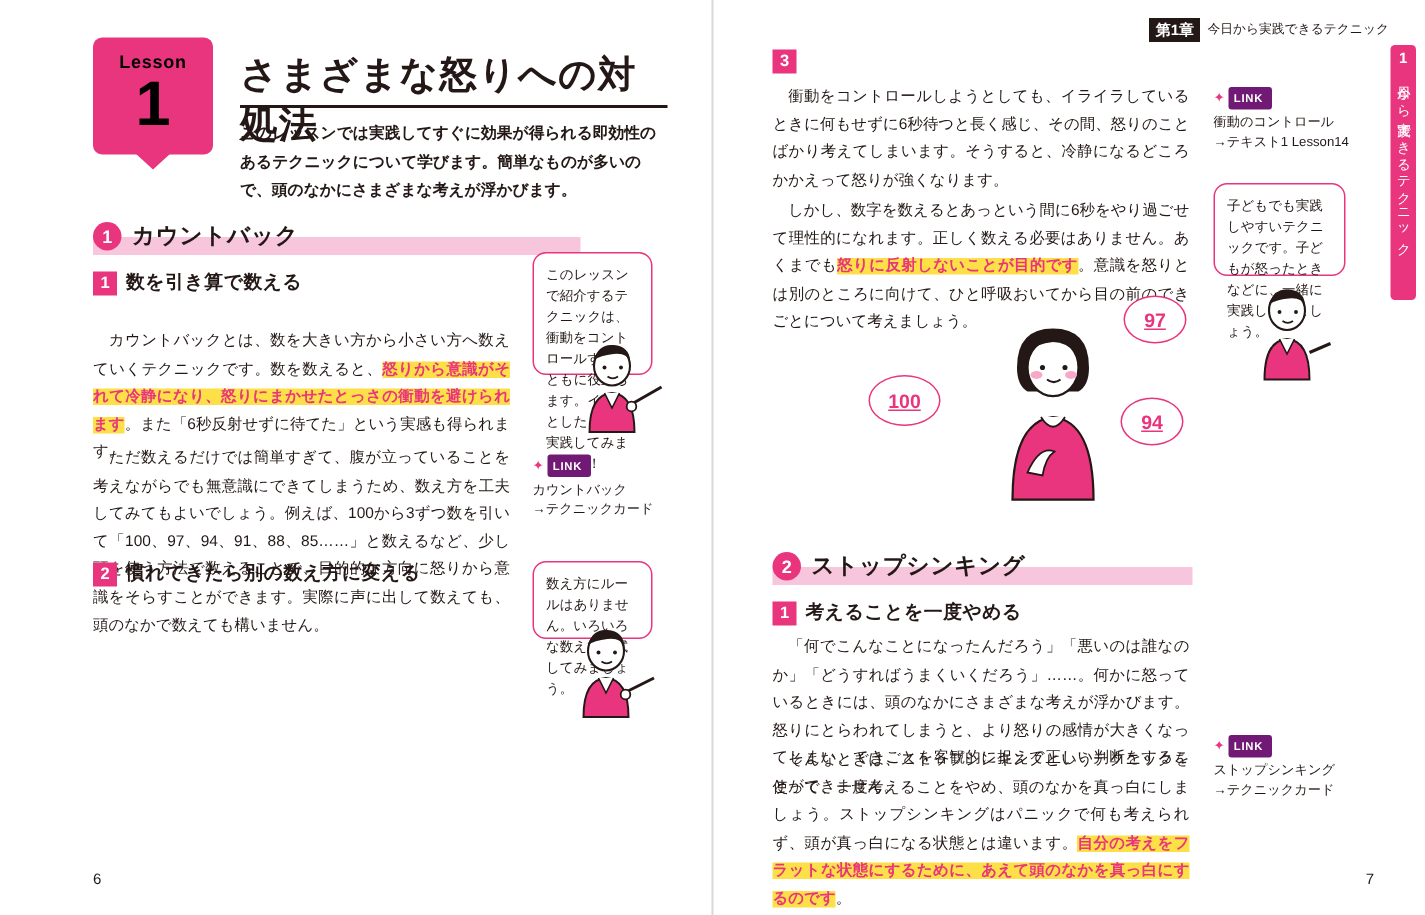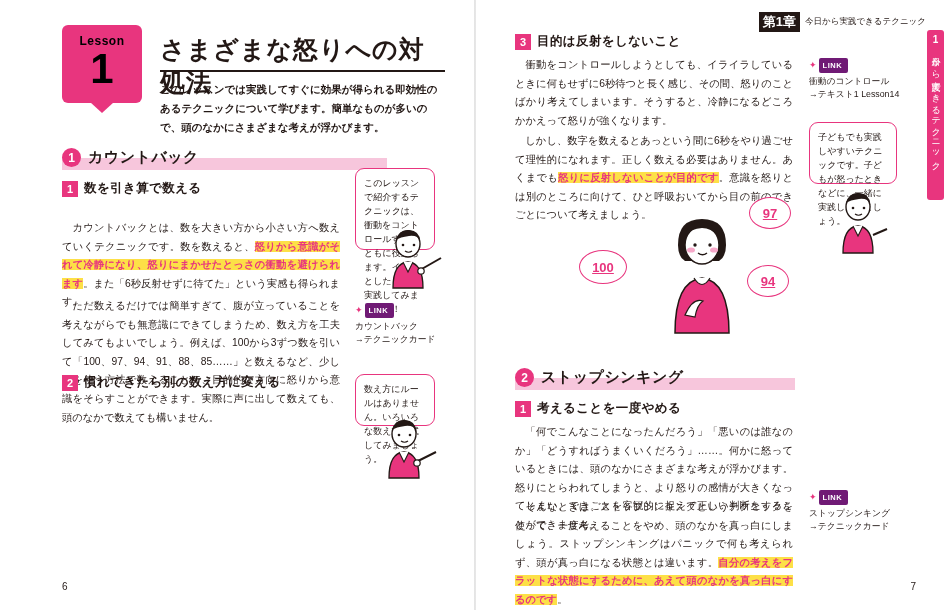--- a/index.html
+++ b/index.html
@@ -69,21 +69,21 @@
   .linkbox{position:absolute;font-size:8.8px;line-height:13px;color:#231815;}
   .linkbox .tag{
     display:inline-block;background:#701a75;color:#fff;font-size:7.5px;font-weight:bold;
     padding:1px 6px 1px 4px;border-radius:2px;letter-spacing:.5px;margin-bottom:2px;
   }
   .linkbox .star{color:#e8357e;font-size:9px;margin-right:2px;}
   
   .pnum{position:absolute;bottom:18px;font-size:10px;color:#231815;}
   
   .rheader{position:absolute;right:24px;top:12px;font-size:8.5px;color:#231815;display:flex;align-items:center;}
-  .rheader .chap{background:#231815;color:#fff;padding:1px 4px;font-size:13px;margin-right:5px;font-weight:bold;}
+  .rheader .chap{background:#231815;color:#fff;padding:1px 4px;font-size:10px;margin-right:5px;font-weight:bold;}
   
   .sidetab{
     position:absolute;right:6px;top:30px;width:17px;height:170px;background:#e8357e;
     border-radius:3px;color:#fff;
   }
   .sidetab .n{font-size:10px;font-weight:bold;text-align:center;margin-top:4px;}
   .sidetab .v{
     position:absolute;top:20px;left:0;width:17px;
     writing-mode:vertical-rl;font-size:9px;line-height:17px;letter-spacing:1px;
   }
@@ -181,21 +181,20 @@
       <span>今日から実践できるテクニック</span>
     </div>
 
     <div class="sidetab">
       <div class="n">1</div>
       <div class="v">今日から実践できるテクニック</div>
     </div>
 
     <div class="sub-h" style="left:40px;top:33px;">
       <div class="sq">3</div>
-      <div class="txt">目的は反射をしないこと</div>
     </div>
 
     <div class="para" style="left:40px;top:56px;width:278px;">　衝動をコントロールしようとしても、イライラしているときに何もせずに6秒待つと長く感じ、その間、怒りのことばかり考えてしまいます。そうすると、冷静になるどころかかえって怒りが強くなります。</div>
 
     <div class="para" style="left:40px;top:132px;width:278px;">
       <span>　しかし、数字を数えるとあっという間に6秒をやり過ごせて理性的になれます。正しく数える必要はありません。あくまでも</span><span class="hl">怒りに反射しないことが目的です</span><span>。意識を怒りとは別のところに向けて、ひと呼吸おいてから目の前のできごとについて考えましょう。</span>
     </div>
 
     <div class="linkbox" style="left:334px;top:58px;width:100px;">
       <span class="star">✦</span><span class="tag">LINK</span>

